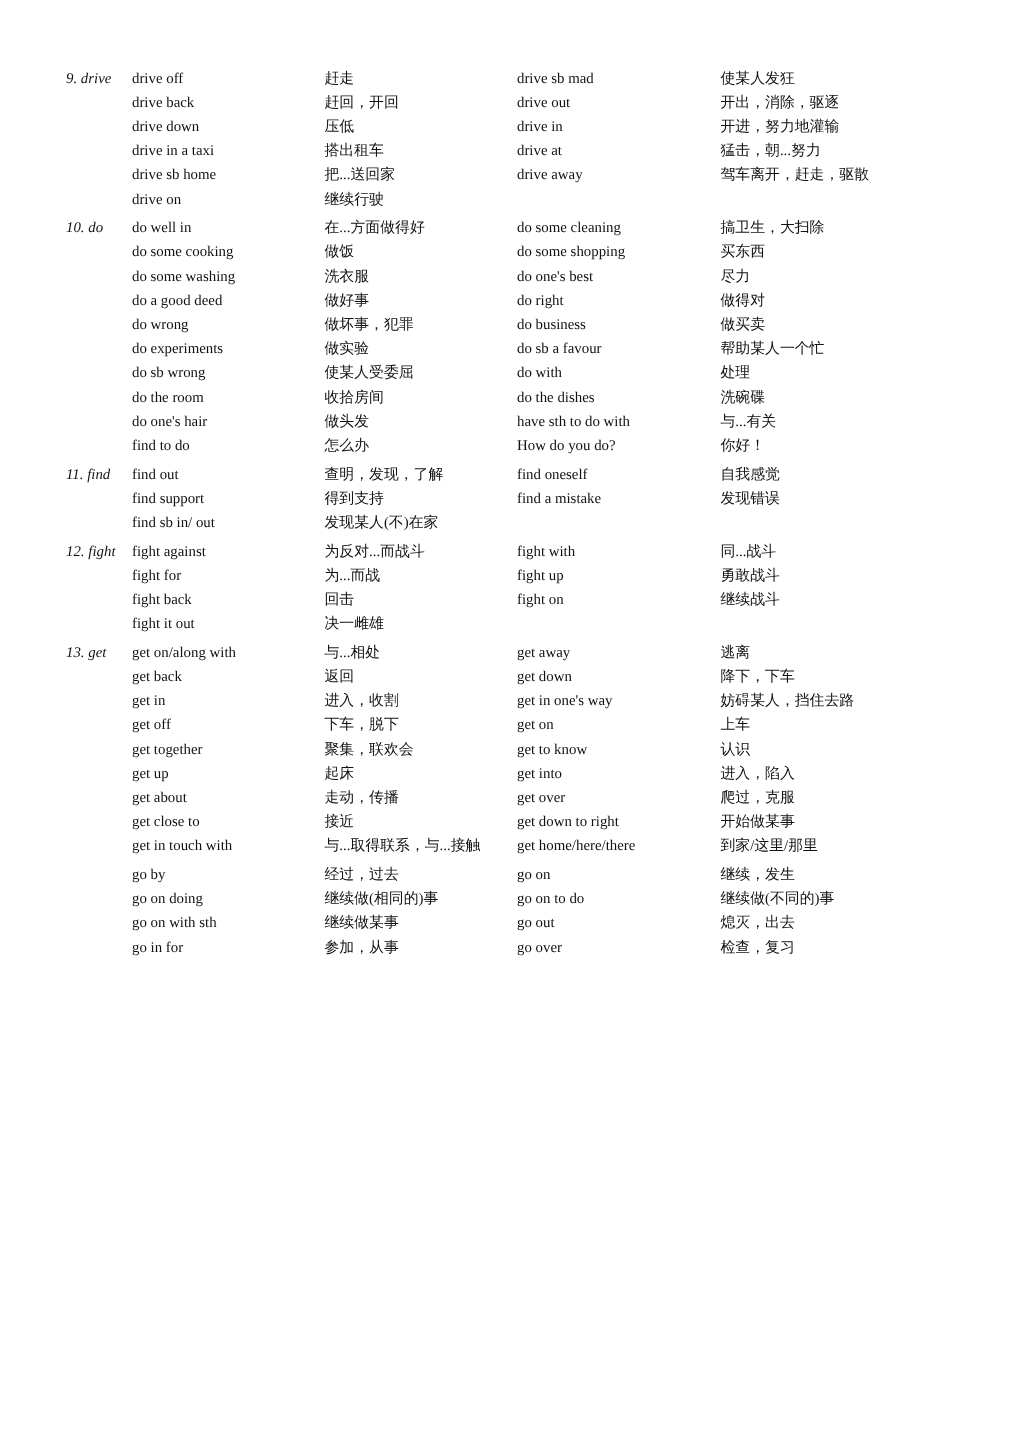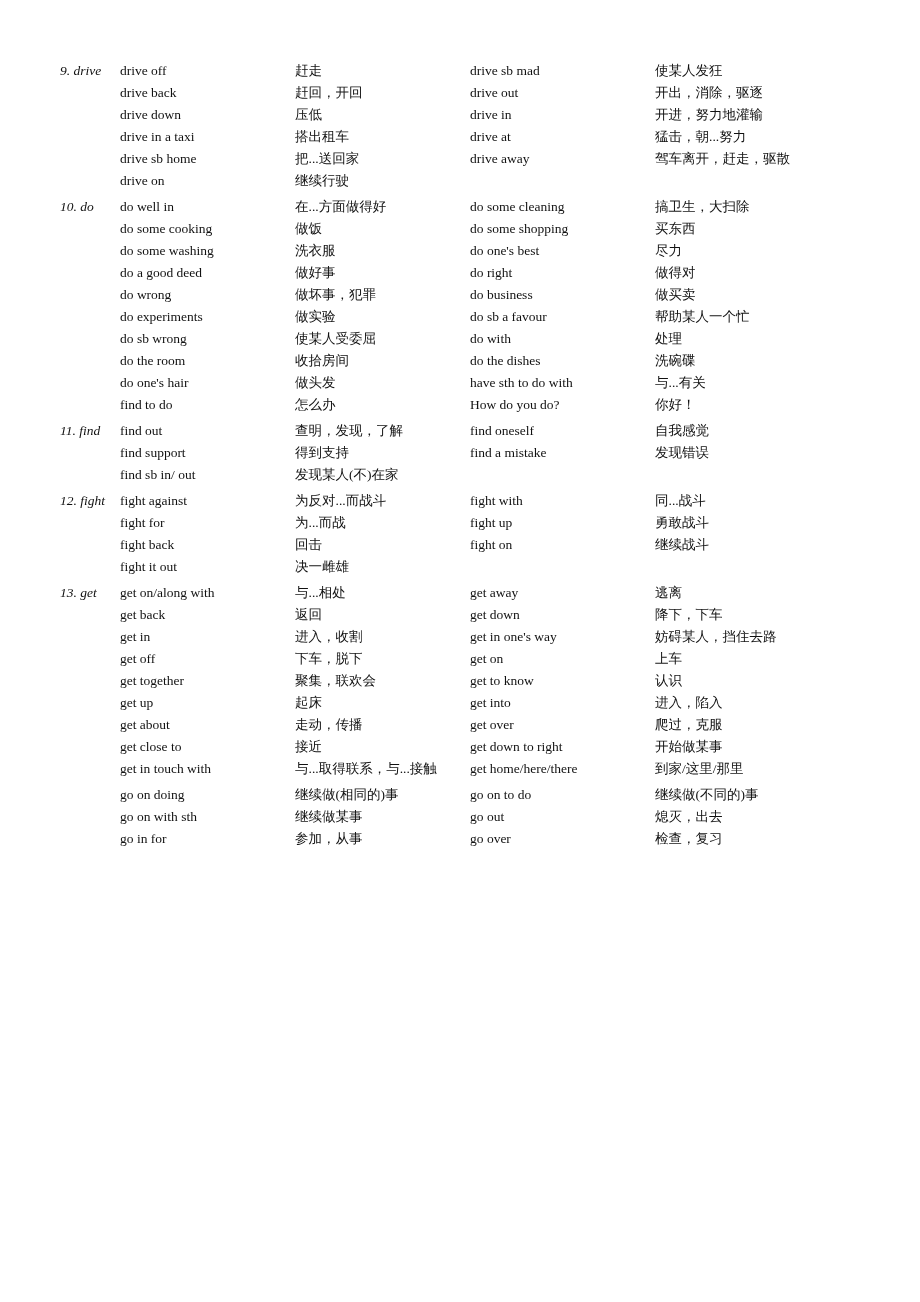--- a/index.html
+++ b/index.html
@@ -280,20 +280,27 @@
       <span class="empty-num"></span>
       <span class="phrase-left">get in touch with</span>
       <span class="meaning-left">与...取得联系，与...接触</span>
       <span class="phrase-right">get home/here/there</span>
       <span class="meaning-right">到家/这里/那里</span>
     </div>
   </div>
 <div class="section">
     <div class="row">
       <span class="empty-num"></span>
+      <span class="phrase-left">go by</span>
+      <span class="meaning-left">经过，过去</span>
+      <span class="phrase-right">go on</span>
+      <span class="meaning-right">继续，发生</span>
+    </div>
+    <div class="row">
+      <span class="empty-num"></span>
       <span class="phrase-left">go on doing</span>
       <span class="meaning-left">继续做(相同的)事</span>
       <span class="phrase-right">go on to do</span>
       <span class="meaning-right">继续做(不同的)事</span>
     </div>
     <div class="row">
       <span class="empty-num"></span>
       <span class="phrase-left">go on with sth</span>
       <span class="meaning-left">继续做某事</span>
       <span class="phrase-right">go out</span>

